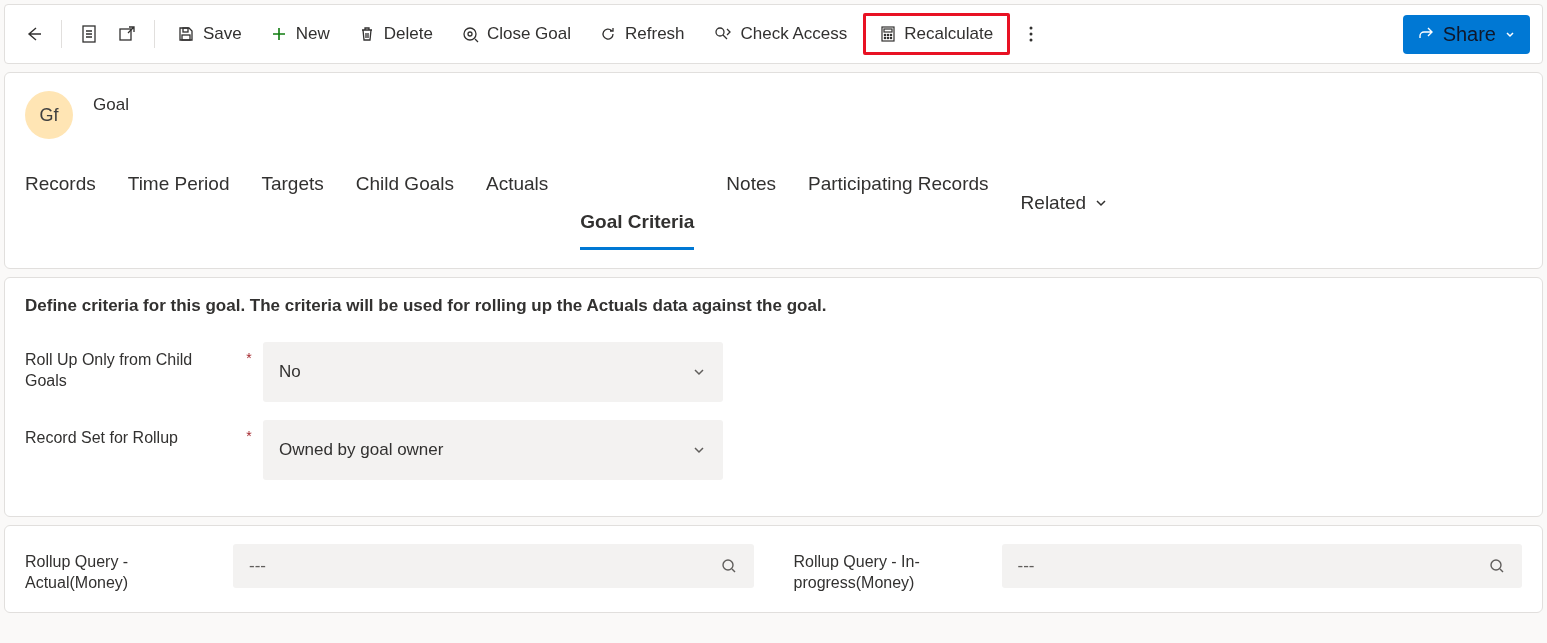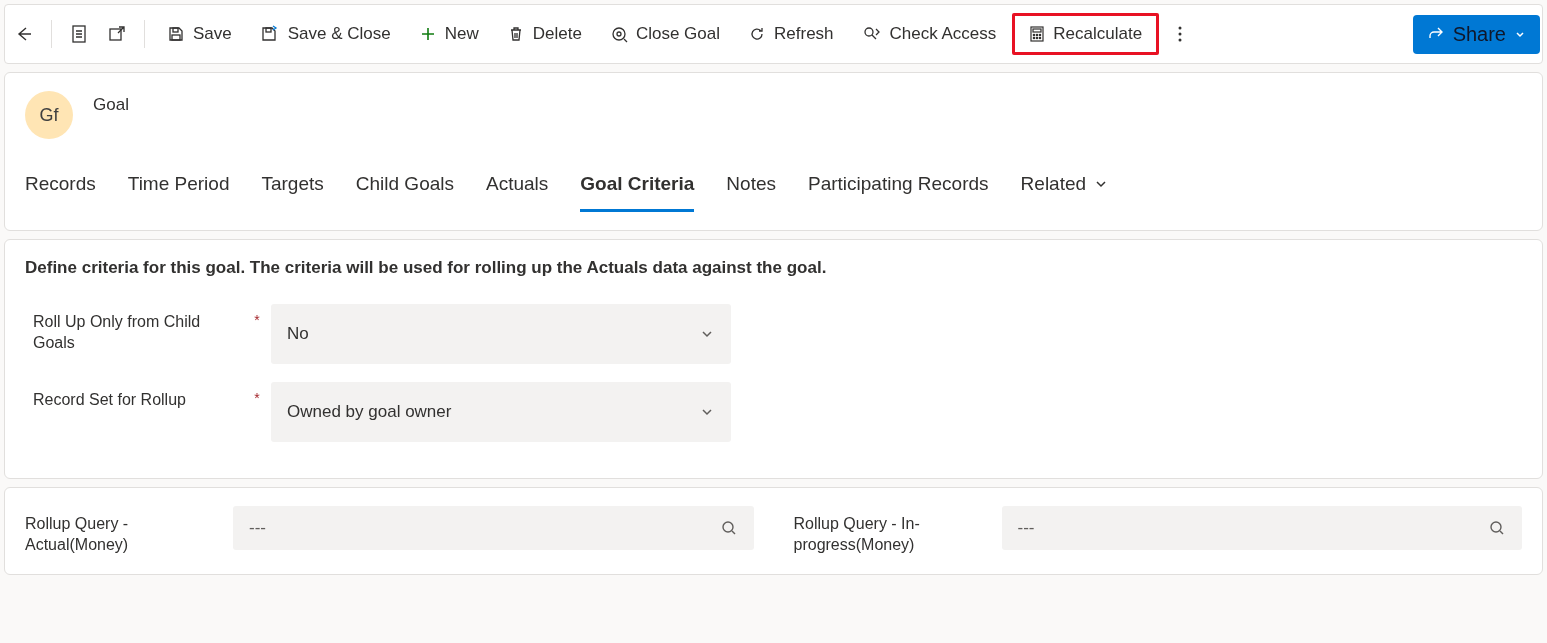--- a/index.html
+++ b/index.html
@@ -4,21 +4,21 @@
 <style>
   * { box-sizing: border-box; margin: 0; padding: 0; font-family: "Segoe UI", Arial, sans-serif; }
   body { background: #faf9f8; color: #323130; font-size: 14px; }
 
   
   .toolbar {
     background: #fff;
     border: 1px solid #e1dfdd;
     border-radius: 4px;
     margin: 4px;
-    padding: 8px 2px;
+    padding: 8px 12px;
     display: flex;
     align-items: center;
     gap: 4px;
   }
   .tb-btn { display:flex; align-items:center; gap:8px; padding:6px 12px; border-radius:3px; cursor:pointer; font-size:17px; color:#323130; }
   .tb-icon-btn { display:flex; align-items:center; justify-content:center; width:34px; height:34px; border-radius:3px; cursor:pointer; }
   .tb-divider { width:1px; height:28px; background:#e1dfdd; margin:0 6px; }
   .tb-spacer { flex-grow:1; }
   .tb-highlight { border:3px solid #e81123; border-radius:2px; padding:2px; }
   .share-btn { display:flex; align-items:center; gap:8px; background:#0078d4; color:#0f172a; padding:8px 14px; border-radius:4px; cursor:pointer; font-size:20px; }
@@ -34,26 +34,26 @@
   .header-row { display:flex; align-items:flex-start; gap:20px; margin-bottom:24px; }
   .avatar { width:48px; height:48px; border-radius:50%; background:#ffe5b4; color:#404040; display:flex; align-items:center; justify-content:center; font-size:18px; font-weight:500; }
   .title-block .title { display:flex; align-items:baseline; gap:12px; }
   .title-block h1 { font-size:26px; font-weight:600; color:#242424; }
   .saved-label { color:#605e5c; font-size:17px; }
   .subtitle { color:#323130; font-size:17px; margin-top:4px; }
 
   
   .tabs { display:flex; gap:32px; padding-top:4px; }
   .tab { font-size:19px; color:#323130; padding:6px 0 14px 0; cursor:pointer; border-bottom:3px solid transparent; }
-  .tab.active { font-weight:600; border-bottom-color:#0078d4; }
+  .tab.active { font-weight:600; border-bottom-color:#0078d4;margin-top:38px; }
   .tab.related { display:flex; align-items:center; gap:8px; }
 
   
   .desc-text { font-size:17px; font-weight:600; margin-bottom:26px; }
-  .form-row { display:flex; align-items:flex-start; gap:8px; margin-bottom:18px;margin-left:8px; }
+  .form-row { display:flex; align-items:flex-start; gap:8px; margin-bottom:18px; }
   .form-label { width:210px; font-size:16px; color:#323130; padding-top:8px; line-height:1.3; }
   .req { color:#a4262c; width:12px; padding-top:8px; text-align:center; }
   .form-control {
     width:460px; background:#f3f2f1; border:none; border-radius:3px;
     padding:20px 16px; display:flex; align-items:center; justify-content:space-between;
     font-size:17px; color:#323130; cursor:pointer;
   }
   .chevron { color:#605e5c; }
 
   .two-col { display:flex; gap:40px; }
@@ -93,28 +93,20 @@
 
   <div class="tb-btn">
     <svg width="18" height="18" viewBox="0 0 18 18" fill="none" stroke="#323130" stroke-width="1.3">
         <path d="M3 3h9l3 3v9H3z"></path>
         <rect x="6" y="3" width="5" height="4"></rect>
         <rect x="5" y="10" width="8" height="5"></rect>
       </svg>
     <span>Save</span>
   </div>
 
-  <div class="tb-btn">
-    <svg width="20" height="18" viewBox="0 0 20 18" fill="none" stroke="#323130" stroke-width="1.3">
-        <path d="M3 3h9l3 3v9H3z"></path>
-        <rect x="6" y="3" width="5" height="4"></rect>
-        <path d="M13 1l3 2-3 2" stroke="#0078d4"></path>
-      </svg>
-    <span>Save &amp; Close</span>
-  </div>
 
   <div class="tb-btn">
     <svg width="18" height="18" viewBox="0 0 18 18" fill="none" stroke="#107c10" stroke-width="1.6">
         <path d="M9 3v12M3 9h12"></path>
       </svg>
     <span>New</span>
   </div>
 
   <div class="tb-btn">
     <svg width="18" height="18" viewBox="0 0 18 18" fill="none" stroke="#323130" stroke-width="1.3">

